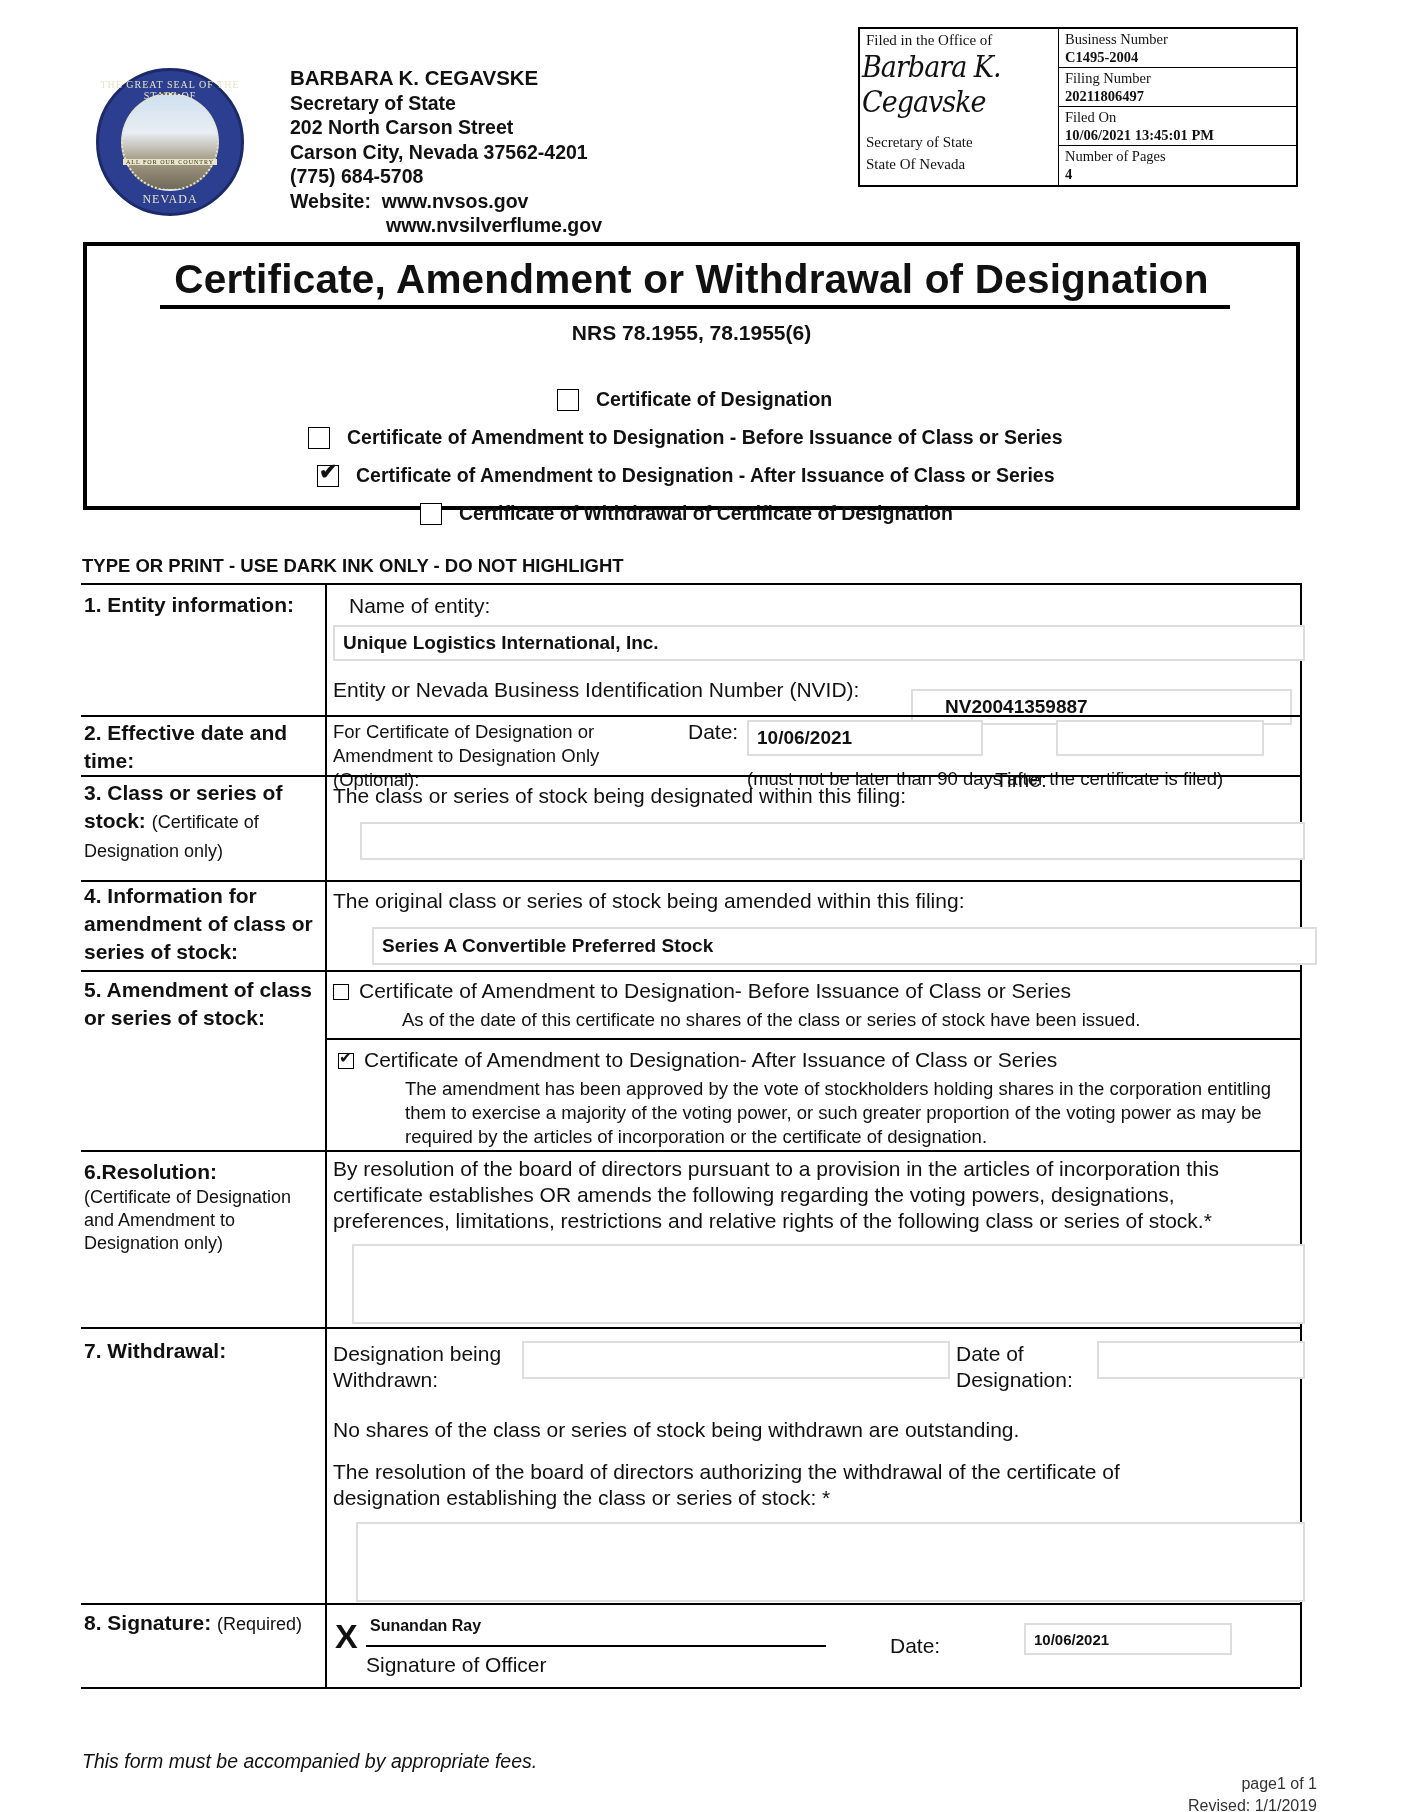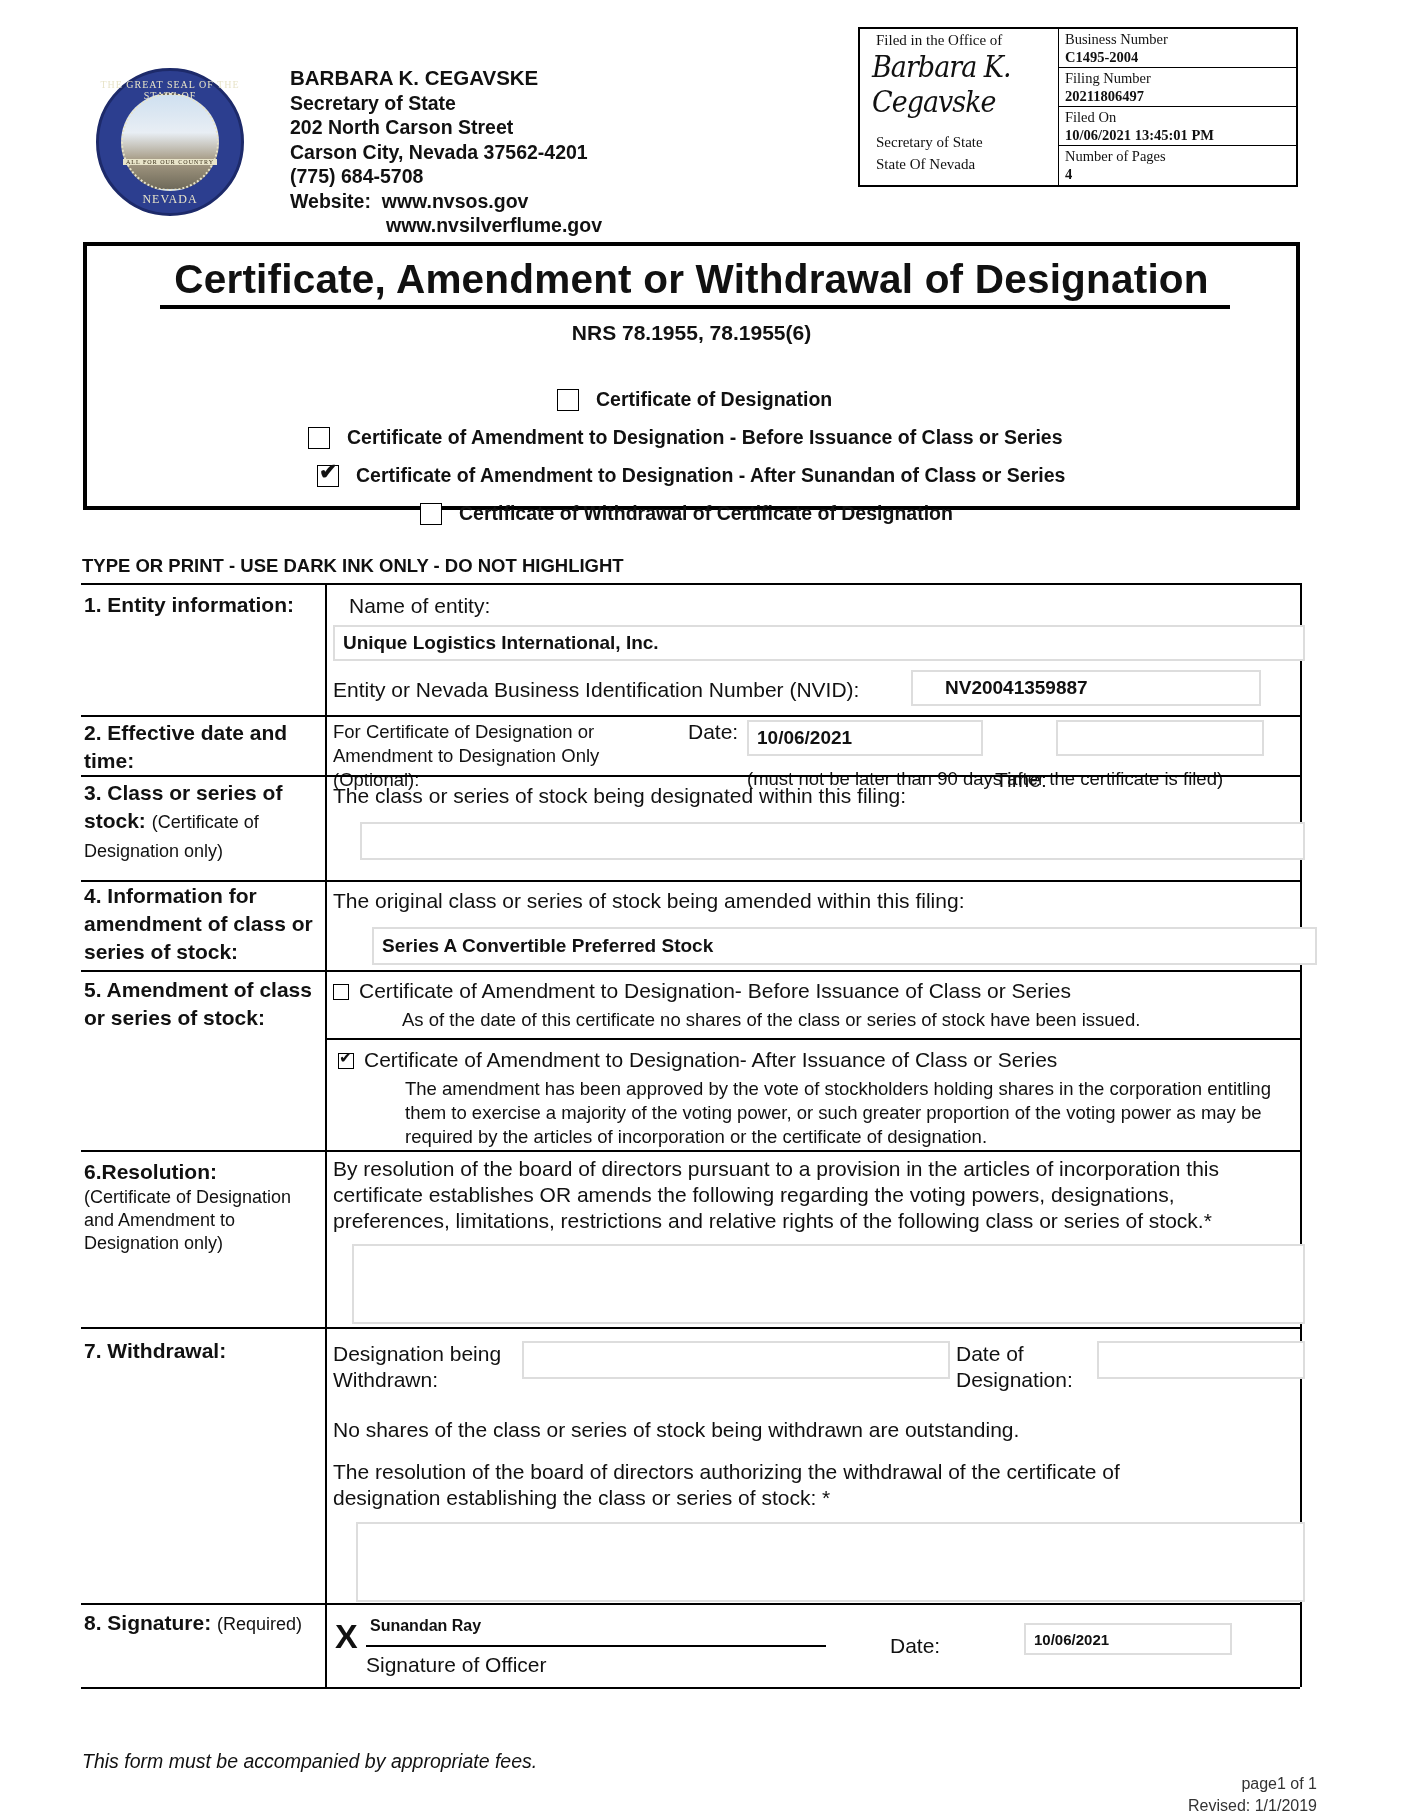--- a/index.html
+++ b/index.html
@@ -6,21 +6,21 @@
   body { width:1401px; height:1812px; position:relative; overflow:hidden; font-family:"Liberation Sans", sans-serif; color:#111; }
   .abs { position:absolute; }
   .seal { left:96px; top:68px; width:148px; height:148px; border-radius:50%; background:#2c3e8f; border:3px solid #1d2a6a; box-sizing:border-box; }
   .seal-inner { position:absolute; left:22px; top:22px; width:98px; height:98px; border-radius:50%; background:linear-gradient(#cfe0f0 0%, #e8eef4 40%, #a59a83 70%, #6f6a5a 100%); border:2px dotted #e8e4c9; box-sizing:border-box; }
   .seal-text { position:absolute; width:100%; text-align:center; color:#e8e4c9; font-family:"Liberation Serif", serif; font-size:10px; letter-spacing:1px; }
   .hdr { left:290px; top:66px; font-weight:bold; font-size:19.5px; line-height:24.5px; }
   .hdr .name { font-size:20.5px; }
   .hdr .web2 { padding-left:96px; }
 
   .filed { left:858px; top:27px; width:440px; height:160px; border:2.5px solid #000; box-sizing:border-box; font-family:"Liberation Serif", serif; }
-  .filed-left { position:absolute; left:0; top:0; width:199px; height:100%; border-right:1.5px solid #000; box-sizing:border-box; padding:3px 16px; font-size:15px; }
+  .filed-left { position:absolute; left:0; top:0; width:199px; height:100%; border-right:1.5px solid #000; box-sizing:border-box; padding:3px 6px; font-size:15px; }
   .filed-left .sig { font-family:"DejaVu Serif", serif; font-style:italic; font-size:27px; margin:4px 0 10px -4px; letter-spacing:-1px; transform:scaleY(1.1); }
   .filed-left .l2 { margin-top:16px; line-height:22px; }
   .filed-right { position:absolute; left:199px; top:0; right:0; bottom:0; }
   .fcell { height:39px; border-bottom:1.5px solid #000; padding:1px 6px; box-sizing:border-box; font-size:14.5px; line-height:18px; }
   .fcell:last-child { border-bottom:none; }
   .fcell b { display:block; font-size:14.5px; }
 
   .titlebox { left:83px; top:242px; width:1217px; height:268px; border:4px solid #000; box-sizing:border-box; }
   .title { position:absolute; left:72px; right:72px; top:10px; text-align:center; font-weight:bold; font-size:40.5px; letter-spacing:0.2px; }
   .title-ul { position:absolute; left:73px; width:1070px; top:59px; height:4px; background:#000; }
@@ -108,39 +108,39 @@
   <div class="opt" style="left:470px; top:110px;">
     <span class="box"></span>
     <span>Certificate of Designation</span>
   </div>
   <div class="opt" style="left:221px; top:148px;">
     <span class="box"></span>
     <span>Certificate of Amendment to Designation - Before Issuance of Class or Series</span>
   </div>
   <div class="opt" style="left:230px; top:186px;">
     <span class="box checked"></span>
-    <span>Certificate of Amendment to Designation - After Sunandan of Class or Series</span>
+    <span>Certificate of Amendment to Designation - After Issuance of Class or Series</span>
   </div>
   <div class="opt" style="left:333px; top:224px;">
     <span class="box"></span>
     <span>Certificate of Withdrawal of Certificate of Designation</span>
   </div>
 </div>
 
 <div class="abs instr">TYPE OR PRINT - USE DARK INK ONLY - DO NOT HIGHLIGHT</div>
 
 <div class="abs tbl">
   <div class="divider" style="height:1104px;"></div>
 
   <div class="row" style="top:0; height:132px;">
     <div class="lbl" style="top:6px;">1. Entity information:</div>
     <div class="cell-text" style="left:268px; top:8px;">Name of entity:</div>
     <div class="field" style="left:252px; top:40px; width:972px; height:36px;">Unique Logistics International, Inc.</div>
     <div class="cell-text" style="left:252px; top:92px;">Entity or Nevada Business Identification Number (NVID):</div>
-    <div class="field" style="left:830px; top:85px; width:350px; height:36px;padding-left:32px;">NV20041359887</div>
+    <div class="field" style="left:830px; top:104px; width:381px; height:36px;padding-left:32px;">NV20041359887</div>
   </div>
 
   <div class="row" style="top:132px; height:78px;">
     <div class="lbl" style="top:2px;">2. Effective date and time:</div>
     <div class="cell-text small" style="left:252px; top:3px; width:300px;">For Certificate of Designation or Amendment to Designation Only (Optional):</div>
     <div class="cell-text" style="left:607px; top:2px;">Date:</div>
     <div class="field" style="left:666px; top:3px; width:236px; height:36px;">10/06/2021</div>
     <div class="cell-text" style="left:914px; top:2px;margin-top:48px;">Time:</div>
     <div class="field" style="left:975px; top:3px; width:208px; height:36px;"></div>
     <div class="cell-text small" style="left:666px; top:50px;">(must not be later than 90 days after the certificate is filed)</div>

